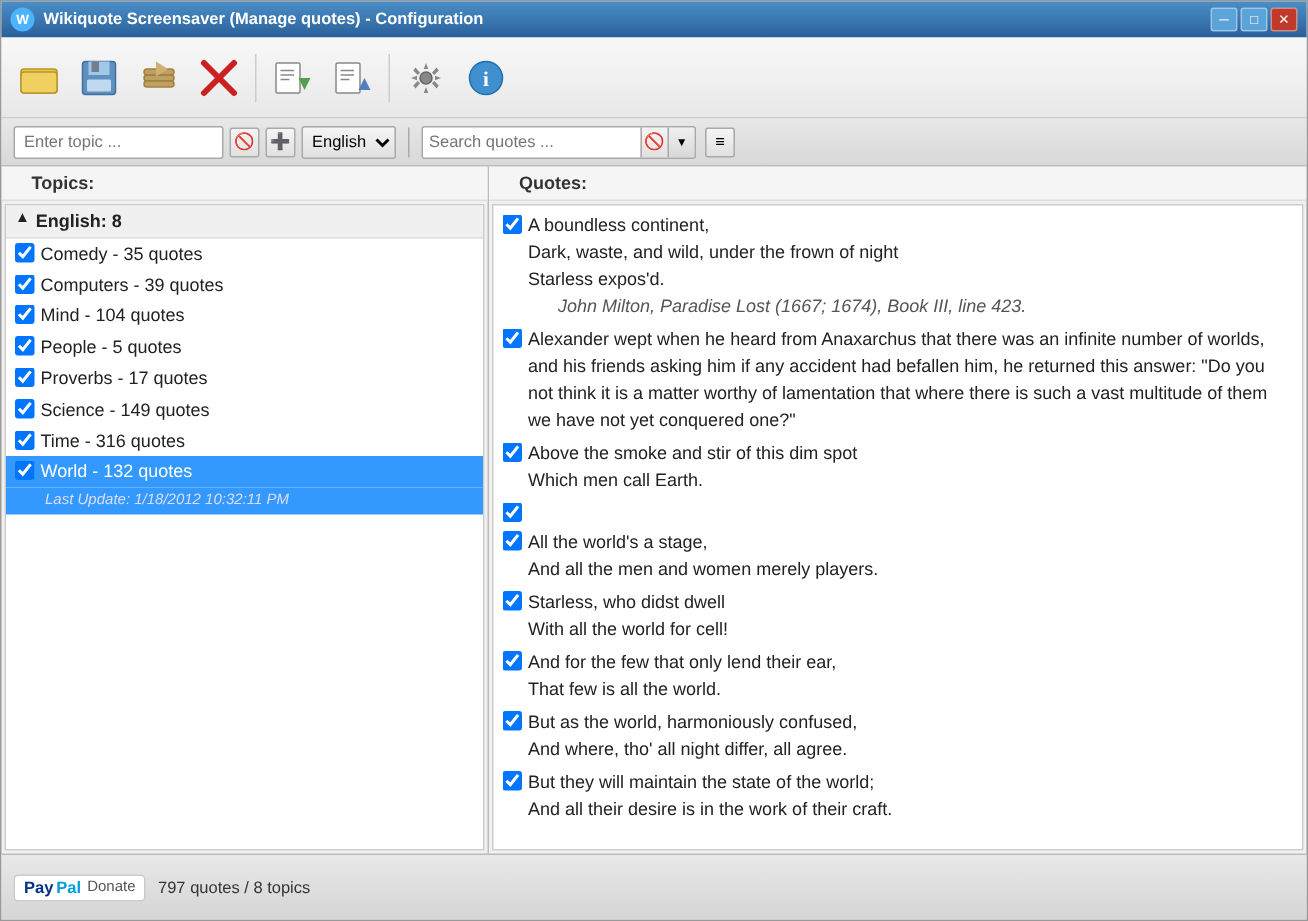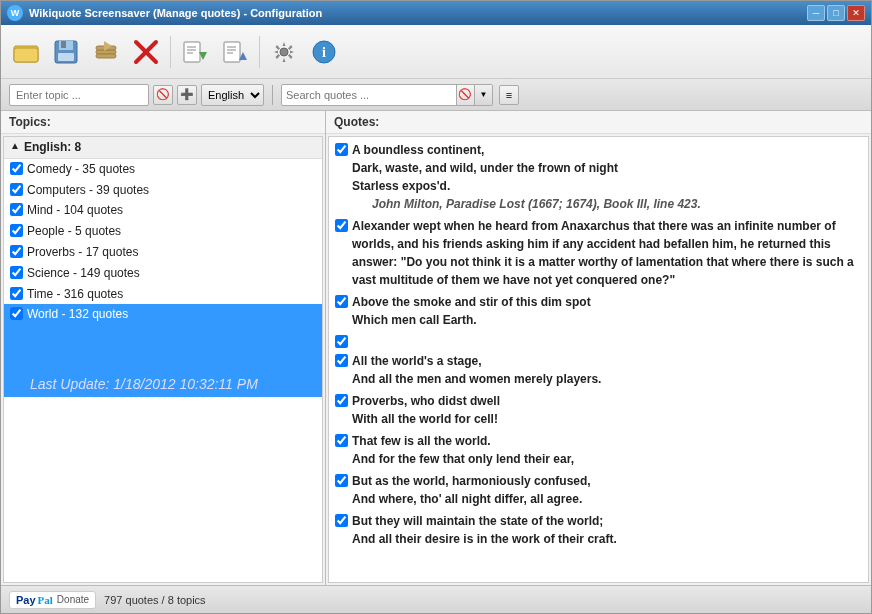--- a/index.html
+++ b/index.html
@@ -148,21 +148,21 @@
       align-items: center;
       border: 1px solid #aaa;
       border-radius: 2px;
       overflow: hidden;
       height: 22px;
     }
     .search-dropdown input {
       border: none;
       height: 100%;
       padding: 2px 4px;
-      width: 174px;
+      width: 145px;
       font-size: 11px;
       color: #999;
       outline: none;
     }
     .search-dropdown .dd-arrow {
       width: 18px;
       height: 100%;
       background: linear-gradient(to bottom, #f0f0f0, #d8d8d8);
       border-left: 1px solid #aaa;
       display: flex;
@@ -179,21 +179,21 @@
     }
 
     .left-panel {
       width: 325px;
       display: flex;
       flex-direction: column;
       border-right: 1px solid #bbb;
       flex-shrink: 0;
     }
     .panel-header {
-      padding: 4px 8px;
+      padding: 4px 20px;
       font-weight: bold;
       font-size: 12px;
       color: #333;
       border-bottom: 1px solid #ddd;
       background: #f5f5f5;
     }
     .topics-list {
       flex: 1;
       overflow-y: auto;
       background: white;
@@ -221,24 +221,23 @@
       background: #f0f0f0;
       border-bottom: 1px solid #ddd;
     }
     .topic-checkbox {
       margin-right: 4px;
       margin-top: 1px;
       flex-shrink: 0;
     }
     .topic-text { flex: 1; }
     .topic-sub {
-      font-size: 14px;
+      font-size: 10px;
       color: #555;
       padding-left: 4px;
-      margin-top: 48px;
     }
 
     .right-panel {
       flex: 1;
       display: flex;
       flex-direction: column;
     }
     .quotes-list {
       flex: 1;
       overflow-y: auto;
@@ -253,52 +252,52 @@
       padding: 2px 4px;
       font-size: 12px;
       color: #222;
       line-height: 1.5;
     }
     .quote-checkbox {
       margin-right: 4px;
       margin-top: 2px;
       flex-shrink: 0;
     }
-    .quote-text { flex: 1; font-weight: bold; }
+    .quote-text { flex: 1; }
     .quote-line { display: block; }
     .quote-attribution {
       color: #555;
       font-style: italic;
       padding-left: 20px;
       display: block;
     }
 
     .statusbar {
-      height: 28px;
+      height: 44px;
       background: linear-gradient(to bottom, #e8e8e8, #d5d5d5);
       border-top: 1px solid #bbb;
       display: flex;
       align-items: center;
       padding: 0 8px;
       gap: 8px;
       flex-shrink: 0;
     }
     .paypal-btn {
       border: 1px solid #ccc;
       border-radius: 3px;
       background: white;
       padding: 2px 6px;
       cursor: pointer;
       font-size: 10px;
       display: flex;
       align-items: center;
       gap: 2px;
     }
     .paypal-text-p1 { color: #003087; font-weight: bold; font-size: 11px; }
-    .paypal-text-p2 { color: #009cde; font-weight: bold; font-size: 11px; font-family: Liberation Serif, serif; }
+    .paypal-text-p2 { color: #009cde; font-weight: bold; font-size: 11px; }
     .status-text {
       font-size: 11px;
       color: #333;
     }
 
     
     ::-webkit-scrollbar { width: 14px; }
     ::-webkit-scrollbar-track { background: #f0f0f0; }
     ::-webkit-scrollbar-thumb { background: #c0c0c0; border: 1px solid #999; }
   </style>
@@ -489,29 +488,29 @@
             <div class="quote-item">
               <input type="checkbox" class="quote-checkbox" checked="" style="">
               <div class="quote-text">
                 <span class="quote-line">All the world's a stage,</span>
                 <span class="quote-line">And all the men and women merely players.</span>
               </div>
             </div>
             <div class="quote-item">
               <input type="checkbox" class="quote-checkbox" checked="" style="">
               <div class="quote-text">
-                <span class="quote-line">Proverbs, who didst dwell</span>
+                <span class="quote-line">Starless, who didst dwell</span>
                 <span class="quote-line">With all the world for cell!</span>
               </div>
             </div>
             <div class="quote-item">
               <input type="checkbox" class="quote-checkbox" checked="" style="">
               <div class="quote-text">
+                <span class="quote-line">And for the few that only lend their ear,</span>
                 <span class="quote-line">That few is all the world.</span>
-                <span class="quote-line">And for the few that only lend their ear,</span>
               </div>
             </div>
             <div class="quote-item">
               <input type="checkbox" class="quote-checkbox" checked="" style="">
               <div class="quote-text">
                 <span class="quote-line">But as the world, harmoniously confused,</span>
                 <span class="quote-line">And where, tho' all night differ, all agree.</span>
               </div>
             </div>
             <div class="quote-item">

